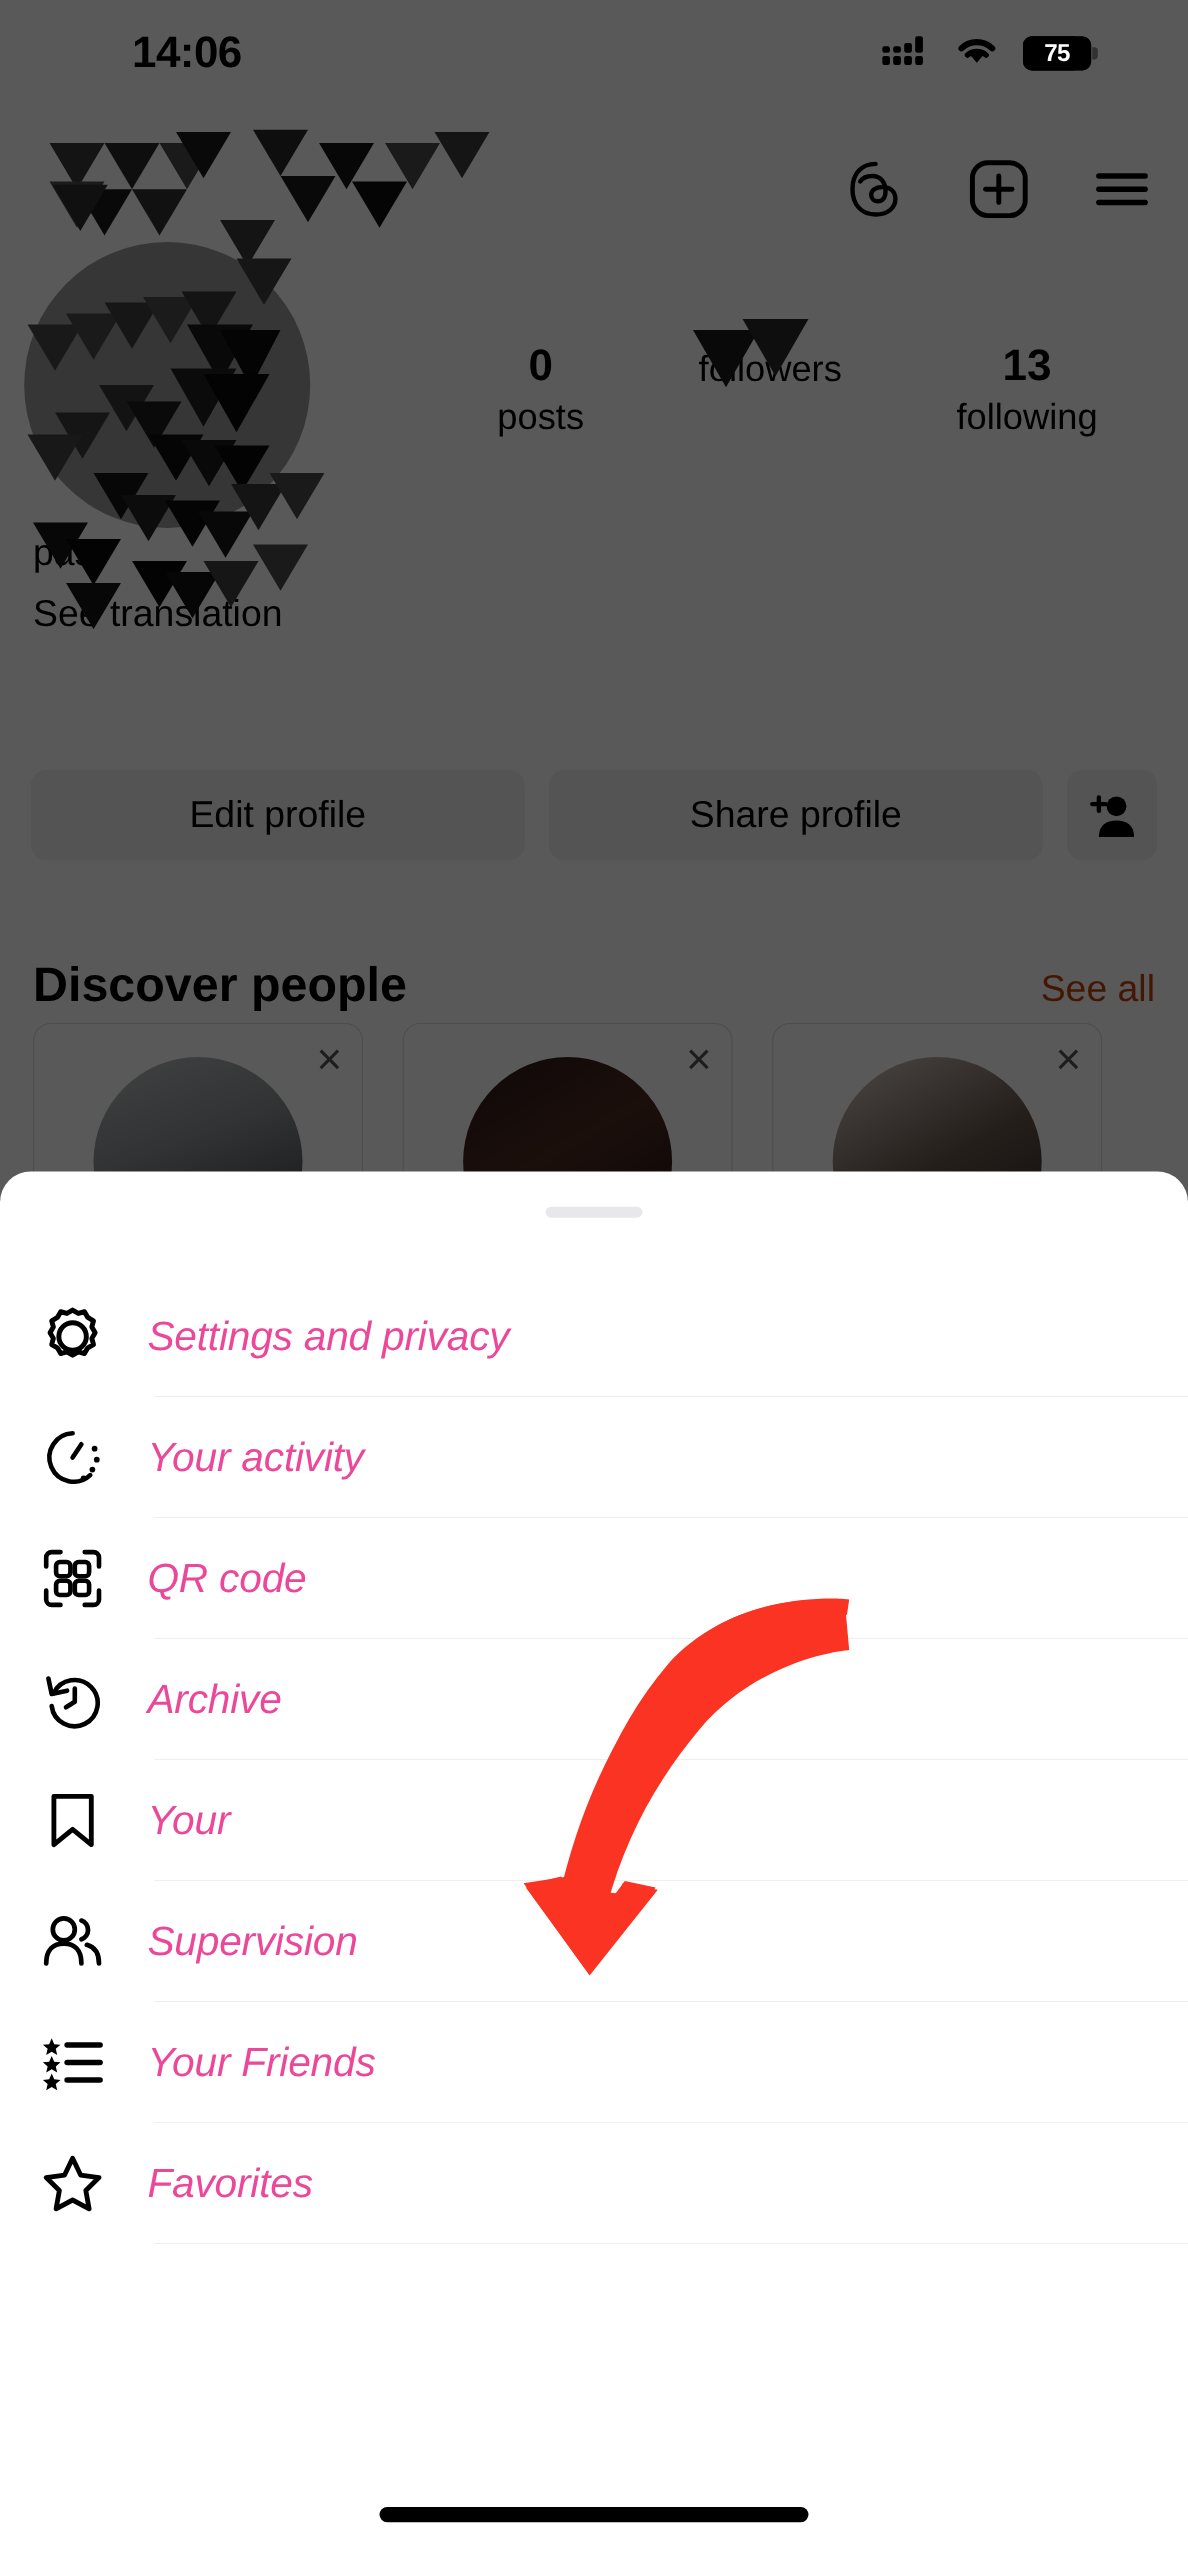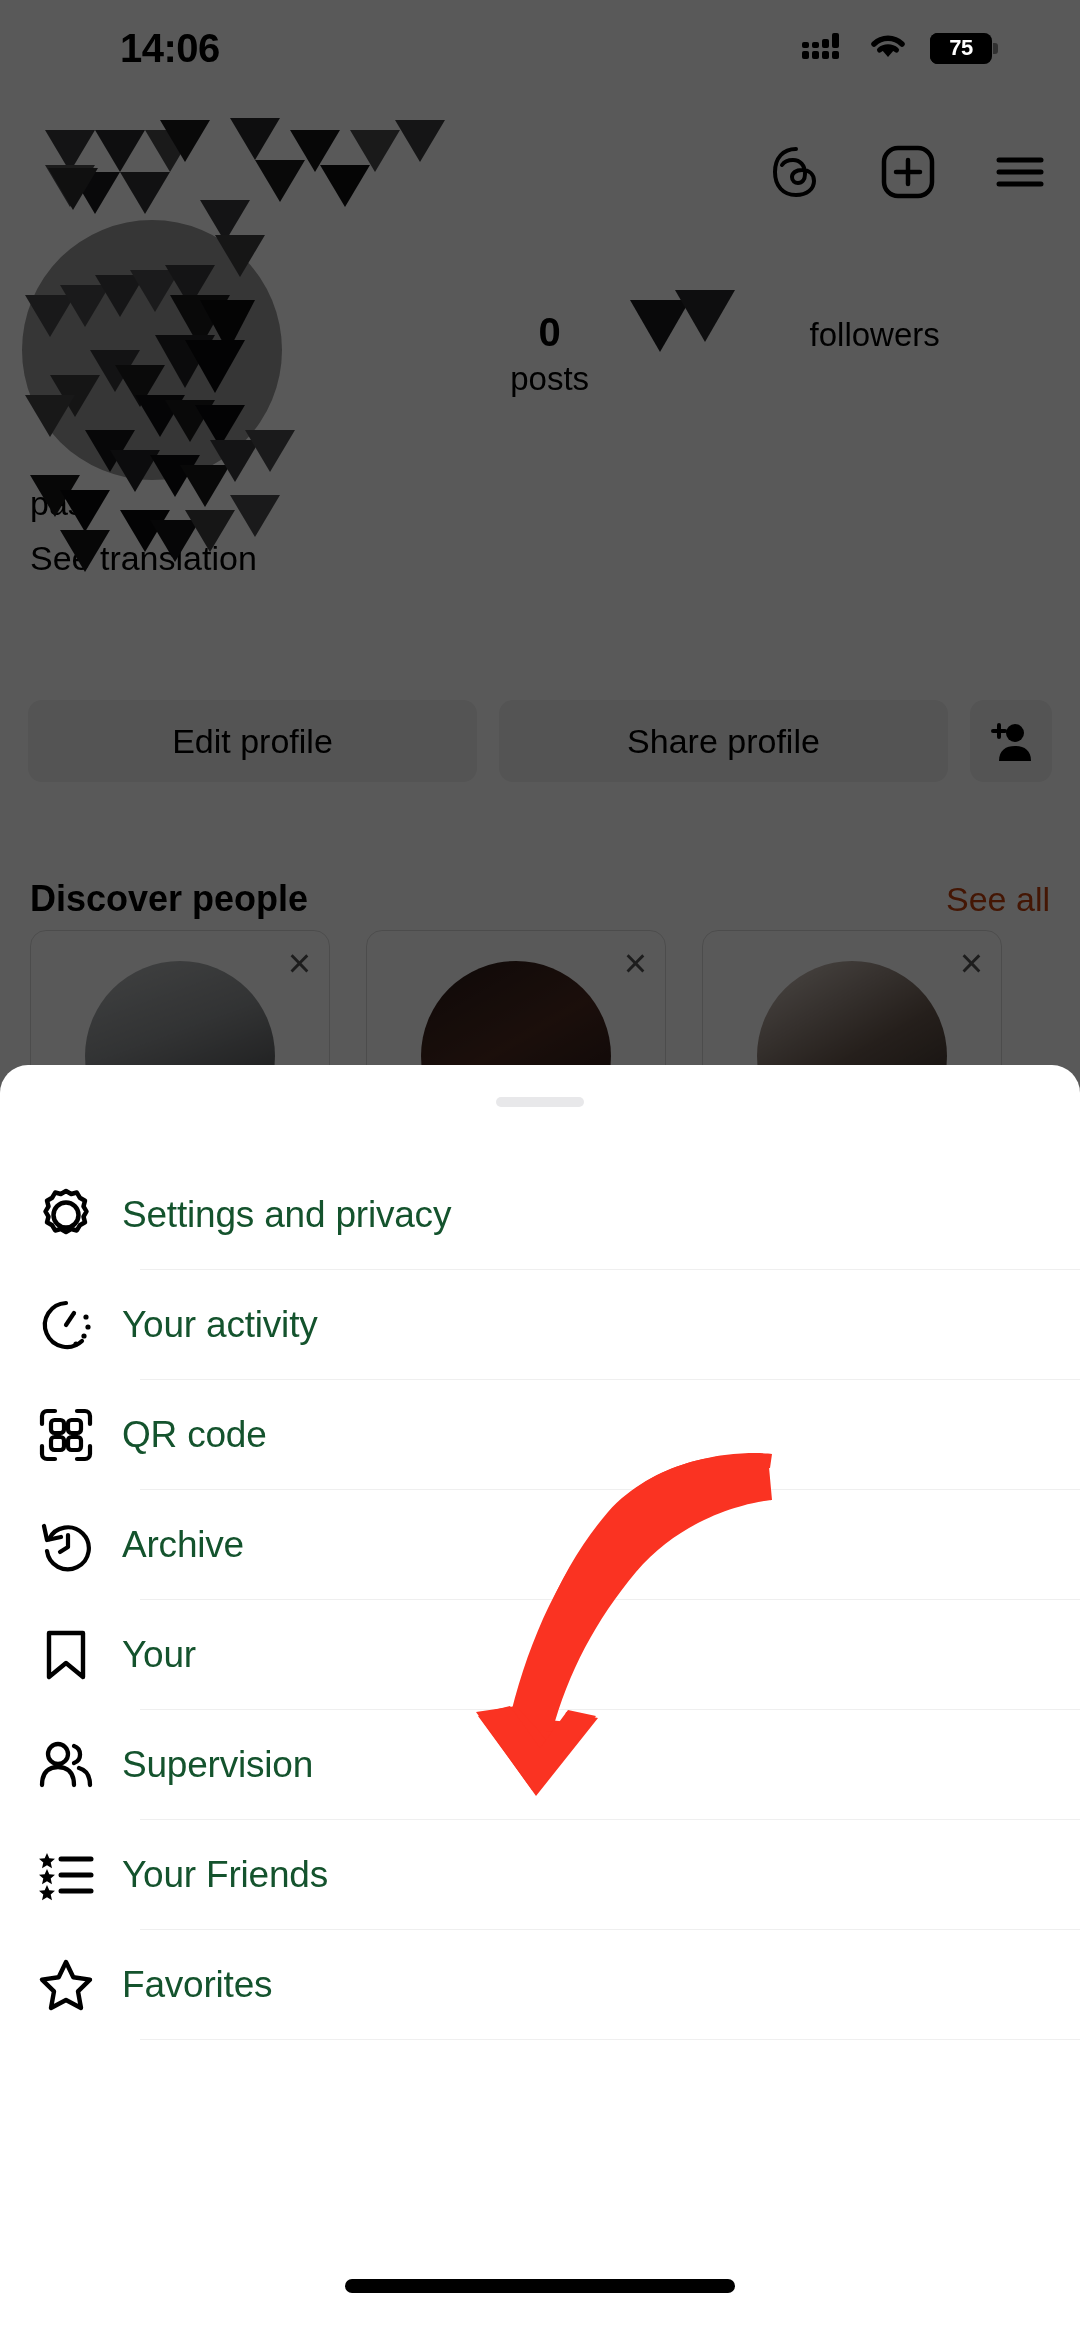--- a/index.html
+++ b/index.html
@@ -96,21 +96,21 @@
   .act-icon {
     width:82px; height:82px; background:#efefef; border-radius:14px;
     display:flex; align-items:center; justify-content:center;
   }
 
   
   #discover-head {
     position:absolute; left:30px; right:30px; top:840px;
     display:flex; justify-content:space-between; align-items:baseline;
   }
-  #discover-title { font-size:36px; font-weight:bold; color:#000; }
+  #discover-title { font-size:44px; font-weight:bold; color:#000; }
   #discover-seeall { font-size:34px; color:#c2410c;margin-top:40px; }
 
   #discover-row {
     position:absolute; left:30px; right:0; top:930px;
     display:flex; gap:36px;
   }
   .dcard {
     position:relative; width:300px; height:290px;
     background:#fff; border:1px solid #dbdbdb; border-radius:16px;
     flex:0 0 auto;
@@ -156,23 +156,24 @@
     height:110px;
     display:flex; align-items:center;
     padding-left:28px;
   }
   .mrow .micon {
     width:76px; flex:0 0 76px;
     display:flex; align-items:center; justify-content:center;
     color:#000;
   }
   .mrow .mlabel {
-    margin-left:18px;
-    font-size:37px; color:#14532d;
+    margin-left:30px;
+    font-size:37px; color:#ec4899;
     letter-spacing:-0.2px;
+    font-style:italic;
   }
   .mrow::after {
     content:""; position:absolute; left:140px; right:0; bottom:0;
     height:1px; background:#efefef;
   }
 
   
   #arrow {
     position:absolute; left:440px; top:1440px;
     width:360px; height:400px;
@@ -247,20 +248,24 @@
     <div id="profile-head">
       <div id="avatar"></div>
       <div id="stats">
         <div>
           <div class="stat-num">0</div>
           <div class="stat-lbl">posts</div>
         </div>
         <div>
           <div class="stat-num"></div>
           <div class="stat-lbl">followers</div>
+        </div>
+        <div>
+          <div class="stat-num">13</div>
+          <div class="stat-lbl">following</div>
         </div>
       </div>
     </div>
 
     <div id="bio">
       <div id="bio-text">past</div>
       <div id="bio-translate">See translation</div>
     </div>
 
     <div id="actions">

